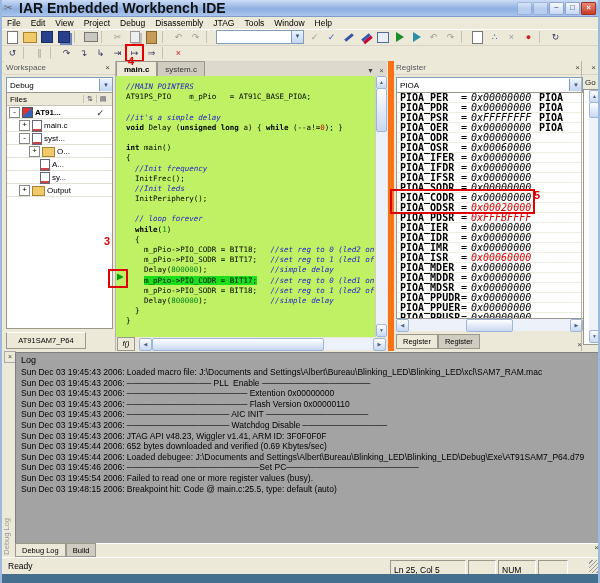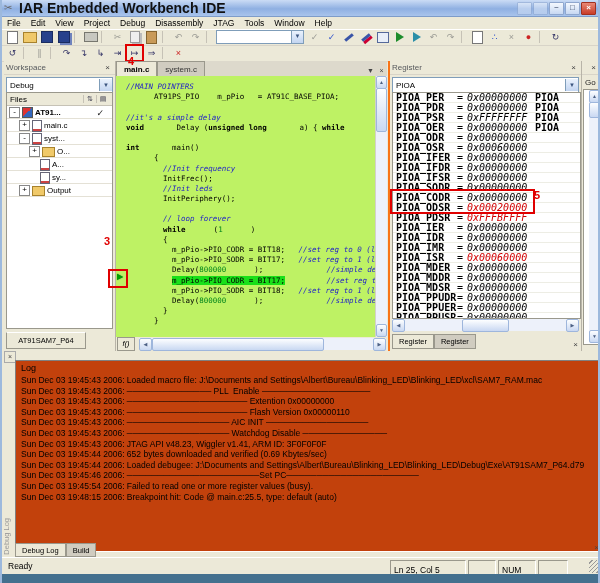--- a/index.html
+++ b/index.html
@@ -82,21 +82,21 @@
   #edtabs{height:15px;display:flex;align-items:flex-end;border-bottom:1px solid #9a988c;background:#DDD9CC;}
   .etab{height:14px;padding:0 7px;font-size:8px;display:flex;align-items:center;border:1px solid #9a988c;
         border-bottom:none;background:#D0CCC0;color:#333;}
   .etab.active{background:#ECE9D8;font-weight:bold;color:#000;}
   .etab-ctrl{margin-left:auto;display:flex;}
   .etab-ctrl span{width:11px;height:11px;font-size:7px;line-height:11px;text-align:center;color:#444;}
   #codewrap{position:absolute;left:0;top:15px;right:11px;bottom:14px;background:#bef264;overflow:hidden;}
   #code{padding:6px 0 0 10px;font-family:"DejaVu Sans Mono",monospace;font-size:7.5px;line-height:10.2px;
         white-space:pre;}
   .cl{height:10.2px;}
-  .s-p{color:#000;margin-left:28px;}
+  .s-p{color:#000;}
   .s-k{color:#000;font-weight:bold;}
   .s-c{color:#2222C8;font-style:italic;}
   .s-n{color:#00851B;}
   .s-r{color:#C00000;}
   .s-h{background:#19E019;color:#000;}
   .pc-arrow{position:absolute;left:1px;top:211px;font-size:8px;color:#00A000;
             text-shadow:0 0 1px #044;z-index:4;}
   
   .sb-btn{background:linear-gradient(#FDFEFF,#C9D8F2);border:1px solid #9EB6DC;color:#4D6185;
           text-align:center;border-radius:2px;}
@@ -105,21 +105,21 @@
   #edvscroll .dn{position:absolute;bottom:0;left:0;right:0;height:11px;font-size:5px;line-height:10px;}
   #edvscroll .th{position:absolute;top:12px;left:0;right:0;height:42px;}
   #edbottom{position:absolute;left:0;bottom:0;right:0;height:14px;background:#ECE9D8;display:flex;align-items:center;}
   #fnbtn{width:16px;height:12px;border:1px solid #9a988c;background:#ECE9D8;font-size:7.5px;font-style:italic;
          text-align:center;line-height:11px;margin-left:1px;}
   #edhscroll{flex:1;height:12px;margin:0 1px 0 4px;position:relative;background:#EDF1FA;}
   #edhscroll .lf{position:absolute;left:0;top:0;width:11px;height:11px;font-size:5px;line-height:10px;}
   #edhscroll .rt{position:absolute;right:0;top:0;width:11px;height:11px;font-size:5px;line-height:10px;}
   #edhscroll .th{position:absolute;left:13px;top:0;width:170px;height:11px;}
   
-  #regpanel{left:386px;top:0;width:191px;height:290px;border-left:2px solid #f97316;}
+  #regpanel{left:386px;top:0;width:191px;height:290px;border-left:6px solid #f97316;}
   #reglist{position:absolute;left:2px;top:31px;width:187px;height:225px;background:#fff;
            border:1px solid #9a988c;overflow:hidden;font-family:"DejaVu Sans Mono",monospace;font-size:10px;}
   .rrow{height:9px;line-height:9px;border-bottom:1px solid #EDEDE4;position:relative;white-space:nowrap;}
   .rname{position:absolute;left:3px;font-weight:bold;}
   .req{position:absolute;left:64px;}
   .rval{position:absolute;left:74px;font-style:italic;}
   .rval.red{color:#D00000;}
   .rextra{position:absolute;left:142px;font-weight:bold;}
   #reghscroll{position:absolute;left:2px;top:258px;width:187px;height:12px;background:#EDF1FA;}
   #reghscroll .lf{position:absolute;left:0;top:0;width:11px;height:11px;font-size:5px;line-height:10px;}
@@ -138,21 +138,21 @@
   #slvscroll .up{position:absolute;top:0;left:0;right:0;height:11px;font-size:5px;line-height:10px;}
   #slvscroll .th{position:absolute;top:12px;left:0;right:0;height:14px;}
   #slvscroll .dn{position:absolute;bottom:0;left:0;right:0;height:11px;font-size:5px;line-height:10px;}
   
   #logpanel{left:0;top:351px;width:600px;height:206px;background:#ECE9D8;}
   #logstrip{position:absolute;left:2px;top:0;width:11px;height:190px;}
   #logclose{width:10px;height:10px;border:1px solid #AAA;background:#ECE9D8;font-size:7px;line-height:9px;
             text-align:center;color:#444;}
   #logvlabel{position:absolute;left:0;bottom:2px;writing-mode:vertical-rl;transform:rotate(180deg);
              font-size:7.5px;color:#999;}
-  #logcontent{position:absolute;left:13px;top:9px;width:584px;height:190px;background:#c2410c;
+  #logcontent{position:absolute;left:13px;top:1px;width:584px;height:190px;background:#a3a3a3;
               border:1px solid #808080;border-bottom-color:#fff;border-right-color:#fff;overflow:hidden;}
   #loghead{font-size:9px;padding:2px 0 2px 5px;}
   .logline{font-size:8.5px;line-height:10.6px;white-space:pre;padding-left:5px;}
   #logtabs{position:absolute;left:13px;top:192px;right:3px;height:14px;display:flex;align-items:flex-start;}
   .ltab{height:12px;padding:0 6px;font-size:7.5px;display:flex;align-items:center;border:1px solid #9a988c;
         background:#D0CCC0;}
   .ltab.active{background:#ECE9D8;}
   #logtabs .px{margin-left:auto;font-size:8px;color:#444;}
   
   #statusbar{left:0;top:557px;width:600px;height:17px;background:#ECE9D8;border-top:1px solid #fff;font-size:8.5px;}

